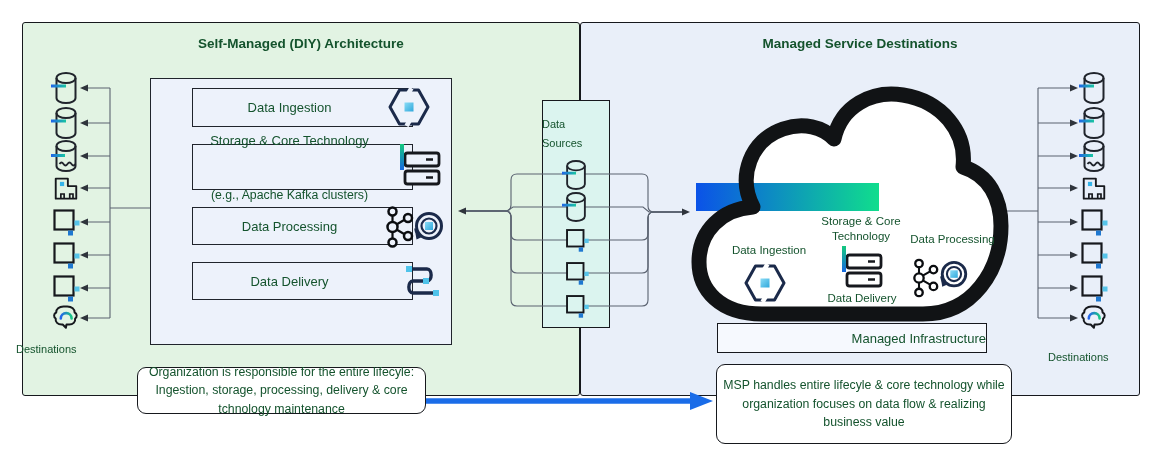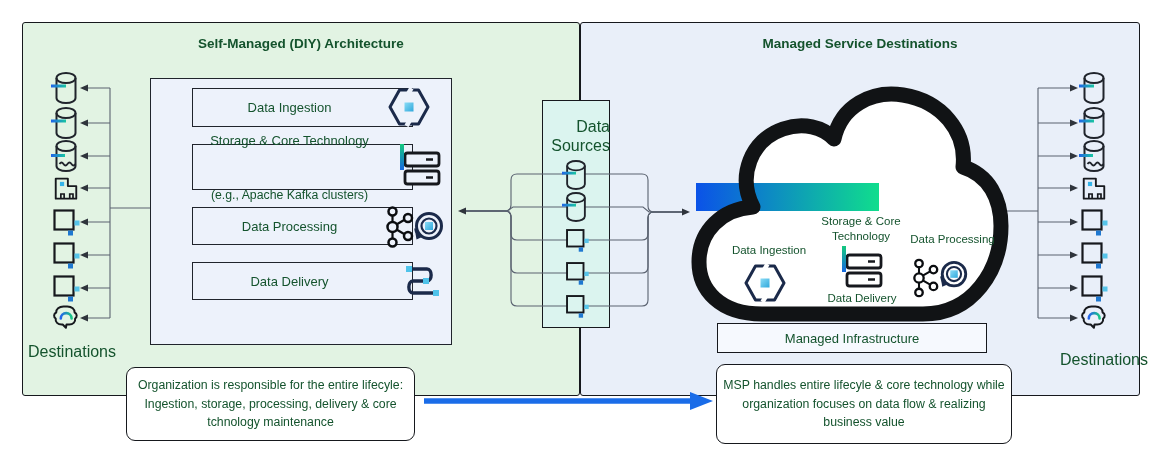--- a/index.html
+++ b/index.html
@@ -12,28 +12,28 @@
                border:1.5px solid #16181d;box-sizing:border-box;z-index:0;}
   #wires{position:absolute;left:0;top:0;z-index:1;}
   .node{position:absolute;z-index:2;}
   .panel-title{position:absolute;z-index:2;font-weight:bold;font-size:13.5px;text-align:center;}
   .bigbox{background:#edf2fb;border:1.4px solid #20242c;box-sizing:border-box;}
   .comp{position:absolute;left:192px;width:221px;background:#edf2fb;border:1.3px solid #20242c;
         box-sizing:border-box;display:flex;flex-direction:column;justify-content:center;align-items:center;
         font-size:13px;z-index:2;padding-right:26px;}
   .comp .sub{font-size:12.3px;margin-top:12px;}
   .caption{position:absolute;text-align:center;font-size:13px;z-index:2;}
-  .small-label{position:absolute;text-align:right;font-size:16px;z-index:2;}
+  .small-label{position:absolute;text-align:left;font-size:11px;z-index:2;}
   .cloud-label{position:absolute;text-align:center;font-size:11.5px;z-index:2;}
   .note{position:absolute;background:#ffffff;border:1.6px solid #16181d;border-radius:9px;
         box-sizing:border-box;display:flex;align-items:center;justify-content:center;text-align:center;
         font-size:12.3px;line-height:1.5;padding:2px 4px;z-index:3;}
   .infra{position:absolute;left:717px;top:323px;width:270px;height:30px;background:#f6f9fe;
          border:1.4px solid #16181d;box-sizing:border-box;display:flex;align-items:center;
-         justify-content:center;font-size:13px;z-index:2;}
+         justify-content:flex-end;font-size:13px;z-index:2;}
   svg.ic{position:absolute;z-index:2;overflow:visible;}
   .g-ic{--icfill:#e2f3e3;}
   .b-ic{--icfill:#e9eff9;}
   .s-ic{--icfill:#dbf4ef;}
   .x-ic{--icfill:#edf2fb;}
   .w-ic{--icfill:#ffffff;}
 </style>
 </head>
 <body>
 
@@ -310,20 +310,20 @@
       <use href="#sym-app"></use>
     </svg>
   <svg class="ic b-ic" style="left:1079px;top:273px;" width="30" height="30">
       <use href="#sym-app"></use>
     </svg>
   <svg class="ic b-ic" style="left:1078px;top:303px;" width="32" height="30">
       <use href="#sym-brain"></use>
     </svg>
   <div class="small-label" style="left:1048px;top:351px;width:100px;">Destinations</div>
 
-  <div class="note" style="left:126px;top:367px;width:289px;height:74px;">
+  <div class="note" style="left:137px;top:367px;width:289px;height:47px;">
     <span>Organization is responsible for the entire lifecyle: Ingestion, storage, processing, delivery &amp; core tchnology maintenance</span>
   </div>
   <div class="note" style="left:716px;top:364px;width:296px;height:80px;">
     <span>MSP handles entire lifecyle &amp; core technology while organization focuses on data flow &amp; realizing business value</span>
   </div>
 
 </div>
 
 </body></html>

